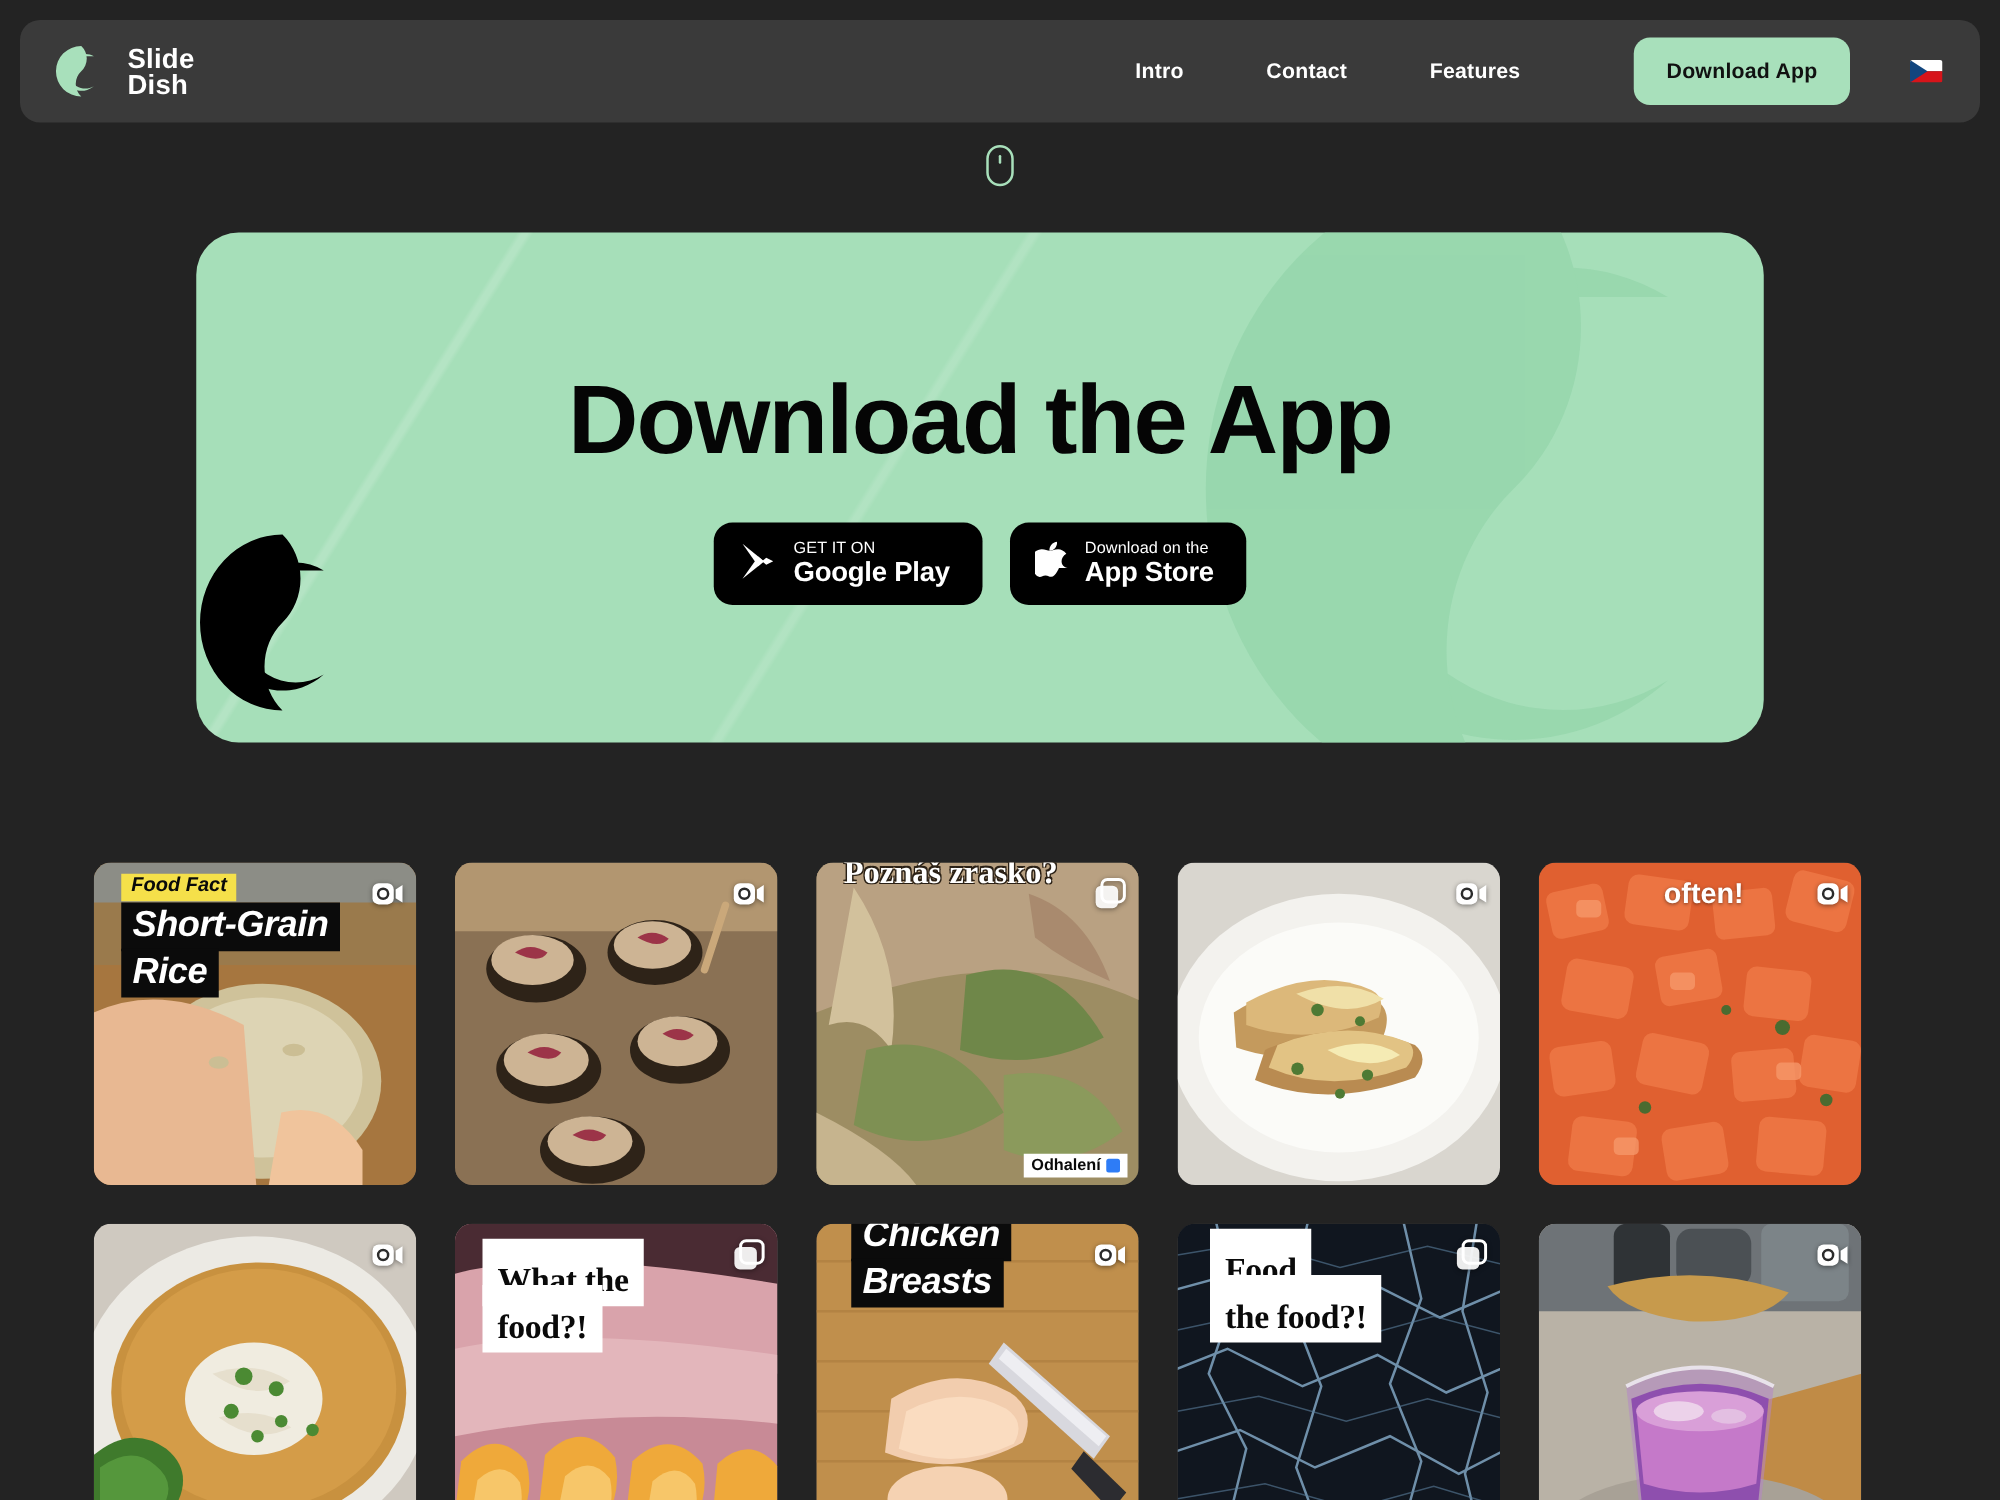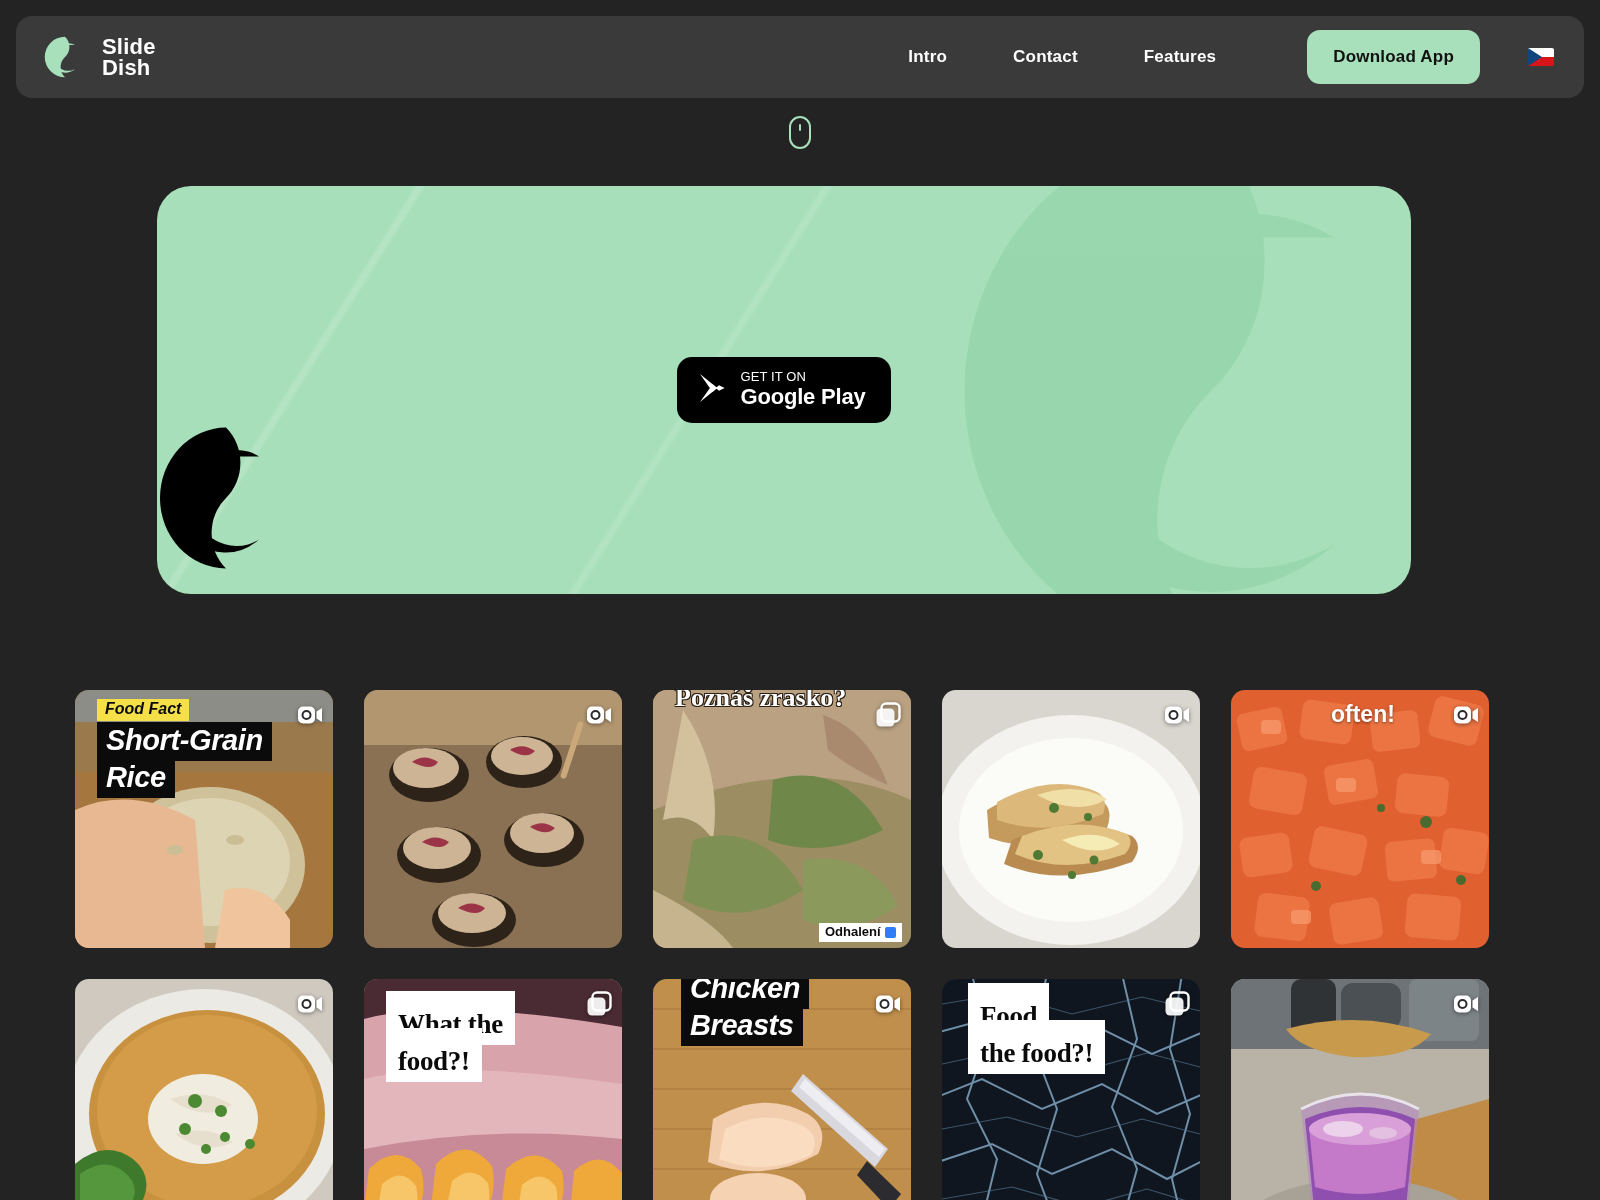--- a/index.html
+++ b/index.html
@@ -362,37 +362,50 @@
     <span class="hero-diag"></span>
 
     <span class="hero-logo-dark">
       <svg viewBox="0 0 100 100" width="150" height="160" aria-hidden="true" preserveAspectRatio="none">
         <path d="M72 24 A30 30 0 1 0 72 76 A30 30 0 0 1 28 24 Z" fill="#000000"></path>
         <path d="M50 6 A44 44 0 0 0 50 94 A30 30 0 0 1 50 50 A30 30 0 0 0 50 6 Z" fill="#000000"></path>
       </svg>
     </span>
 
     <div class="hero-inner">
+      <h1 class="hero-title">Download the App</h1>
 
       <div class="store-row">
 
         <button class="store-badge">
           <span class="glyph">
             <svg width="30" height="32" viewBox="0 0 30 32" aria-hidden="true">
               <path d="M3 2 L20 15.7 L15.6 20 Z" fill="#ffffff"></path>
               <path d="M3 30 L15.6 12.2 L20 16.3 Z" fill="#ffffff"></path>
               <path d="M22 13.2 L27.6 16 L22 18.8 L18.6 16 Z" fill="#ffffff"></path>
             </svg>
           </span>
           <span class="store-text">
             <span class="store-top">GET IT ON</span>
             <span class="store-bottom">Google Play</span>
           </span>
         </button>
 
+        <button class="store-badge">
+          <span class="glyph">
+            <svg width="26" height="32" viewBox="0 0 26 32" aria-hidden="true">
+              <path d="M17.6 0.4c-1.6.1-3.4 1.1-4.5 2.4-1 1.2-1.8 3-1.5 4.7 1.7.1 3.5-.9 4.6-2.2 1-1.3 1.7-3 1.4-4.9z" fill="#ffffff"></path>
+              <path d="M24.1 23.2c-.6 1.5-1 2.2-1.8 3.5-1.2 1.9-2.9 4.2-5 4.2-1.9 0-2.4-1.2-4.9-1.2s-3.1 1.2-5 1.3c-2.1.1-3.7-2-4.9-3.8C-1 21.8-1.4 14.8 1.4 11.1 3.3 8.5 6.3 7 9.2 7c2.9 0 4.7 1.2 7.1 1.2 2.3 0 3.7-1.2 7.1-1.2 2.5 0 5.2 1.4 7.1 3.8-6.2 3.4-5.2 12.3 1.6 12.4z" fill="#ffffff" transform="translate(-3,0) scale(0.92)"></path>
+            </svg>
+          </span>
+          <span class="store-text">
+            <span class="store-top">Download on the</span>
+            <span class="store-bottom">App Store</span>
+          </span>
+        </button>
 
       </div>
     </div>
   </section>
 
   <section class="grid">
 
     <article class="tile">
       <span class="tile-img">
         <svg width="258" height="258" viewBox="0 0 258 258" preserveAspectRatio="none" aria-hidden="true">

